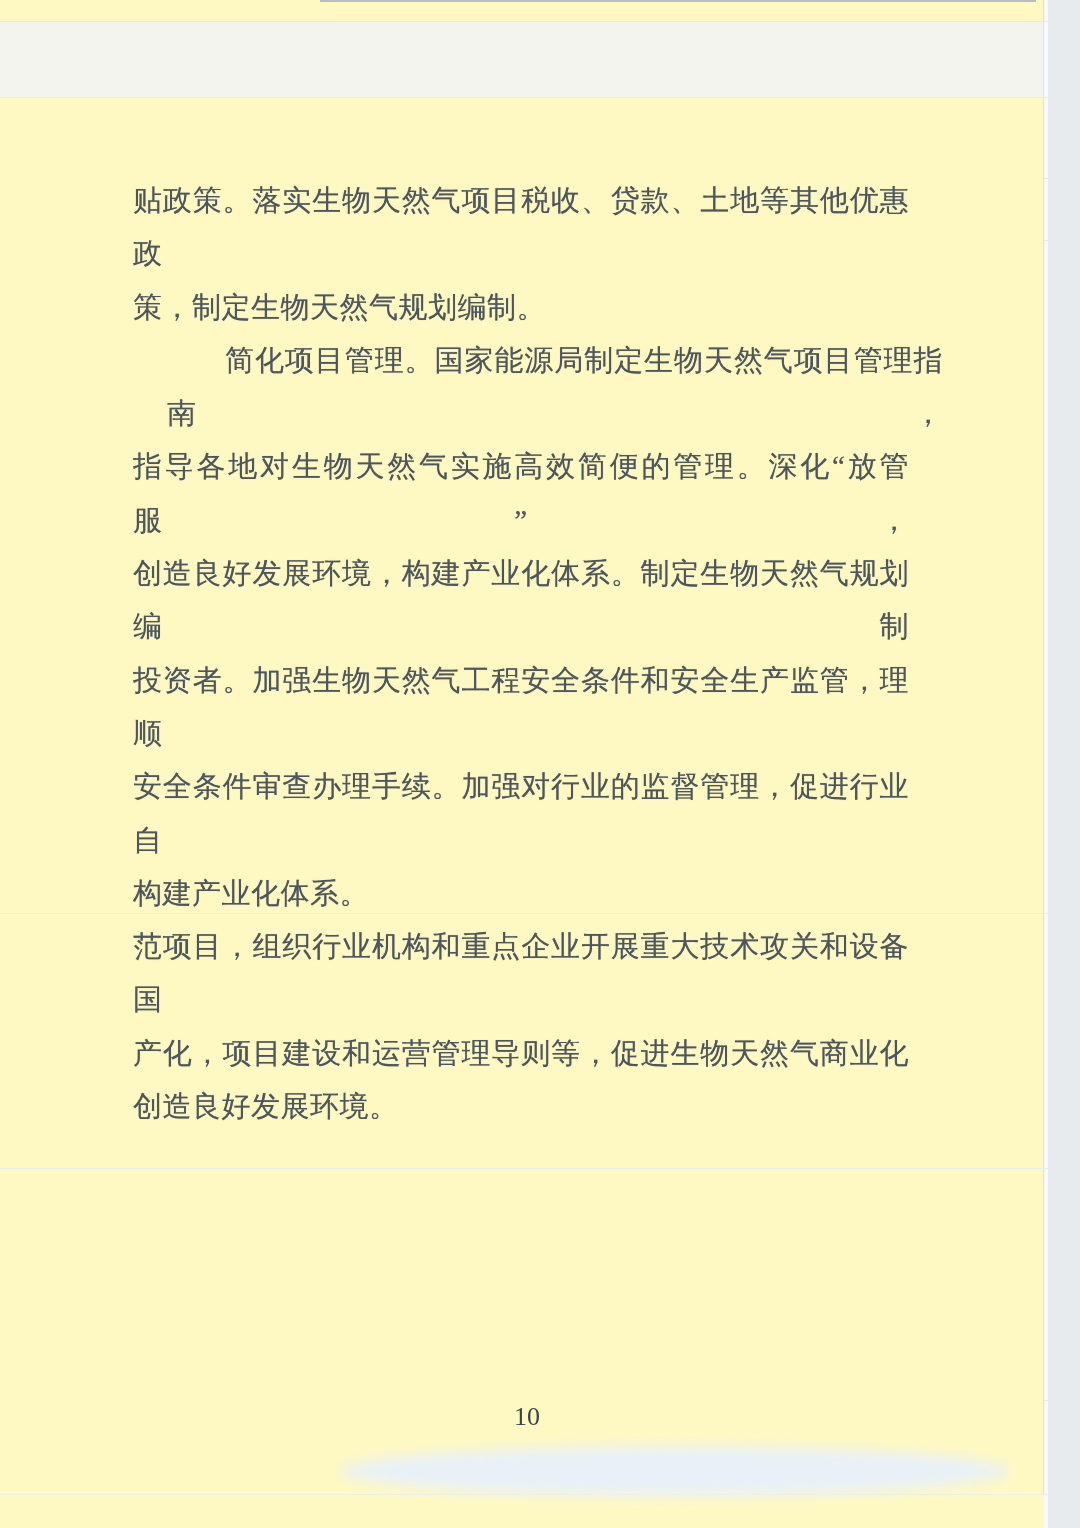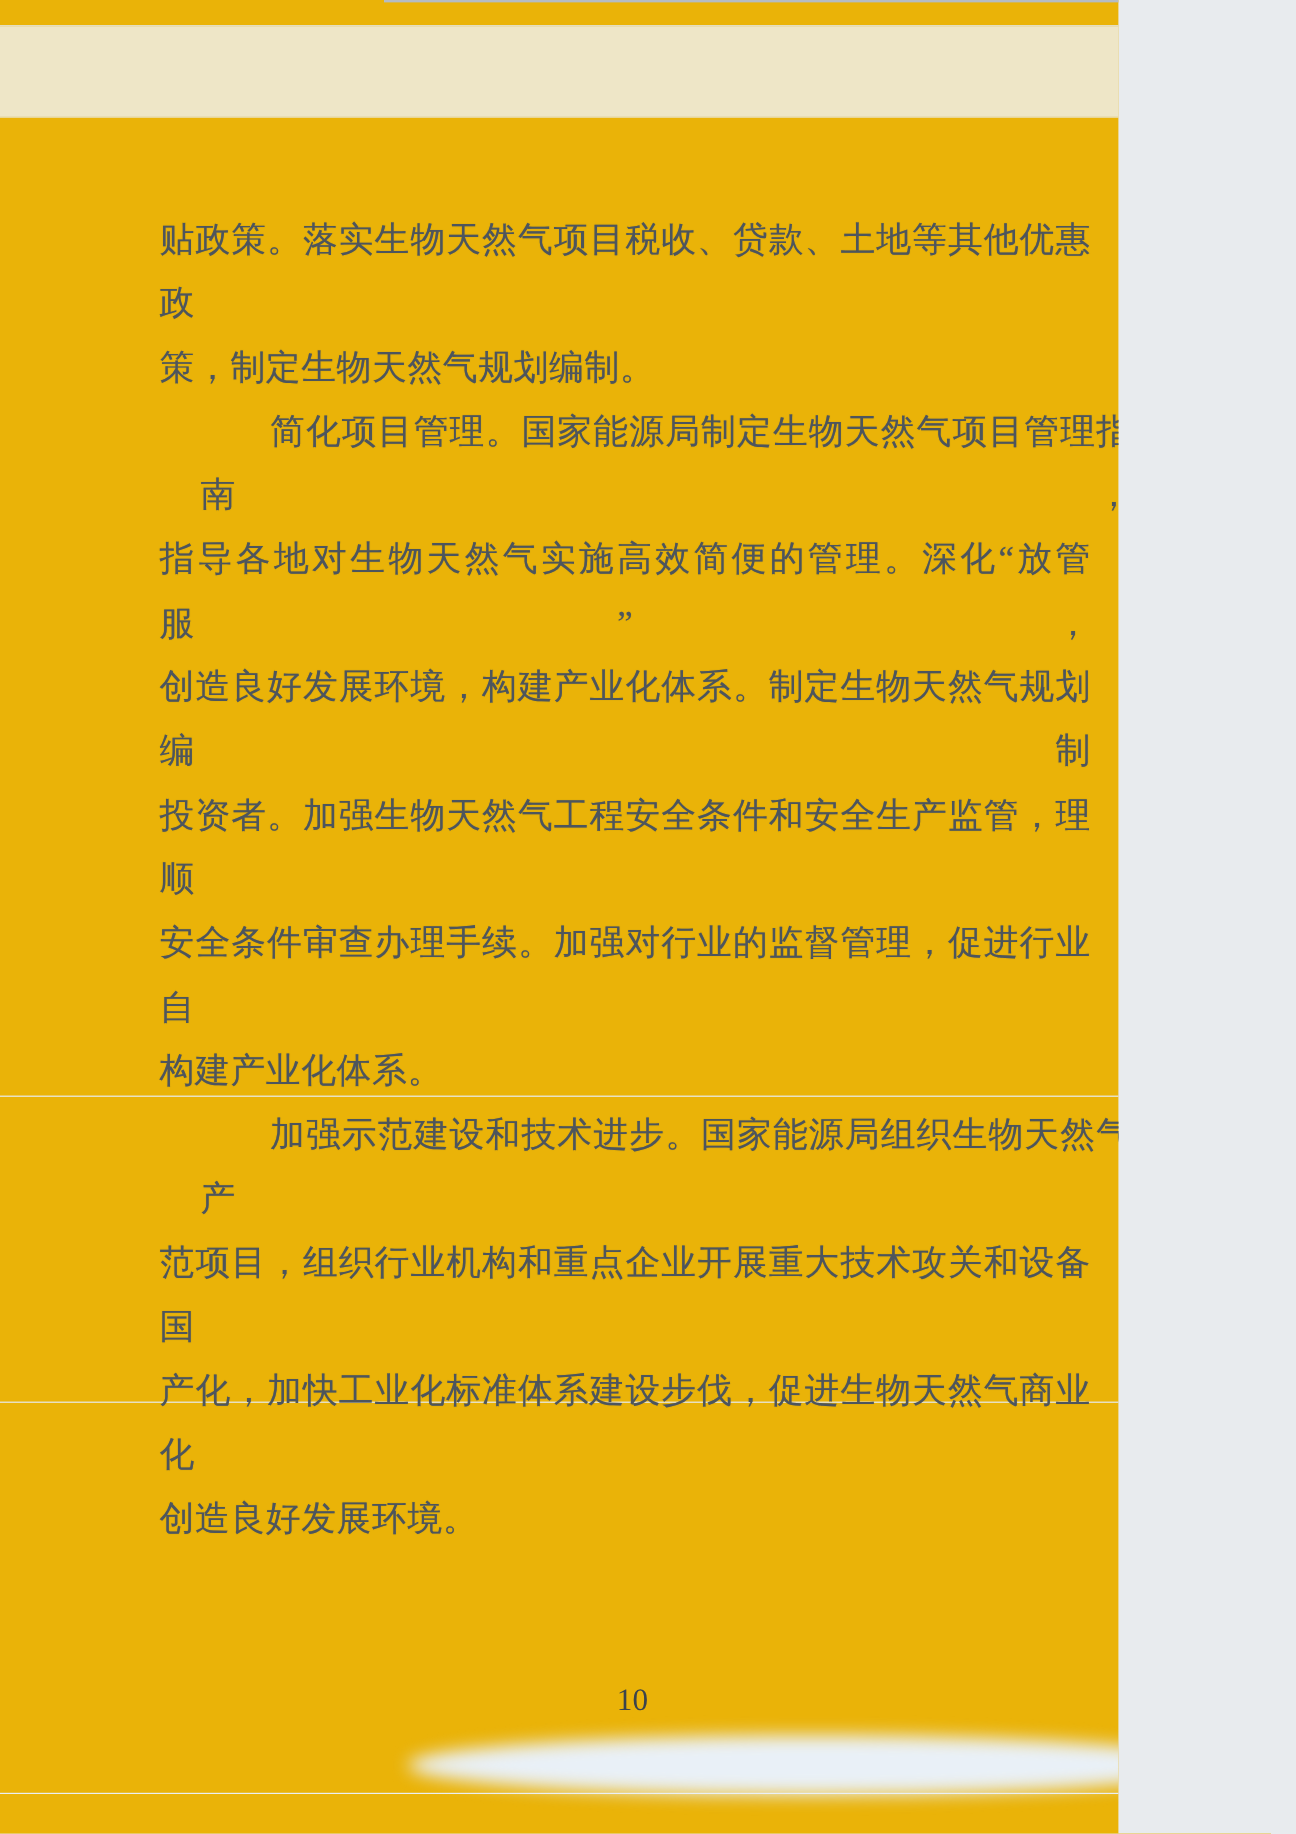--- a/index.html
+++ b/index.html
@@ -1,22 +1,22 @@
 <!DOCTYPE html>
 <html><head>
 <meta charset="utf-8">
 <style>
   html, body { margin: 0; padding: 0; }
   body { background: #e8ebee; }
 
   .page {
     position: relative;
-    width: 932px;
+    width: 1048px;
     height: 1528px;
-    background: #eab308;
+    background: #fef9c3;
     overflow: hidden;
     font-family: "Liberation Serif", "DejaVu Serif", serif;
     color: #4d555d;
   }
 
   
   .artifact { position: absolute; pointer-events: none; }
   .right-strip { left: 1044px; top: 0; width: 36px; height: 1528px; background: #f7f9fb; }
   .edge-vline  { left: 1043px; top: 0; width: 1px; height: 1494px; background: #dbe1e6; }
   .top-dark-line { left: 320px; top: 0; width: 716px; height: 2px; background: #b5bcc4; }
@@ -84,22 +84,21 @@
     <div class="line jf">贴政策。落实生物天然气项目税收、贷款、土地等其他优惠政</div>
     <div class="line">策，制定生物天然气规划编制。</div>
 
     <div class="line jf indent">简化项目管理。国家能源局制定生物天然气项目管理指南，</div>
     <div class="line jf">指导各地对生物天然气实施高效简便的管理。深化“放管服”，</div>
     <div class="line jf">创造良好发展环境，构建产业化体系。制定生物天然气规划编制</div>
     <div class="line jf">投资者。加强生物天然气工程安全条件和安全生产监管，理顺</div>
     <div class="line jf">安全条件审查办理手续。加强对行业的监督管理，促进行业自</div>
     <div class="line">构建产业化体系。</div>
 
-    <div class="line jf indent">加强示范建设和技术进步。国家能源局组织生物天然气产</div>
     <div class="line jf">范项目，组织行业机构和重点企业开展重大技术攻关和设备国</div>
-    <div class="line jf">产化，加快工业化标准体系建设步伐，促进生物天然气商业化</div>
+    <div class="line jf">产化，项目建设和运营管理导则等，促进生物天然气商业化</div>
     <div class="line">创造良好发展环境。</div>
 
   </div>
 
   <div class="page-number">10</div>
 
 </div>
 
 </body></html>

